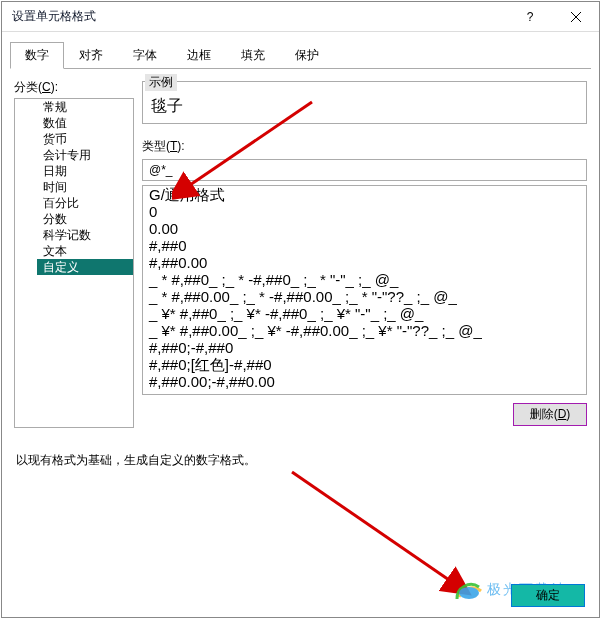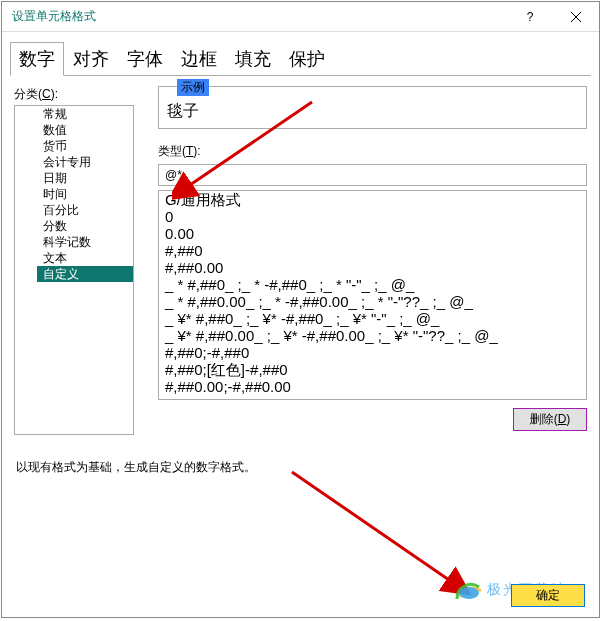--- a/index.html
+++ b/index.html
@@ -1,44 +1,44 @@
 <!DOCTYPE html>
 <html><head>
 <meta charset="utf-8">
 <style>
 * { box-sizing: border-box; margin: 0; padding: 0; font-family: "Microsoft YaHei", "SimSun", sans-serif; font-size: 12px; }
 body { background: #fff; width: 603px; height: 621px; position: relative; overflow: hidden; }
 .dialog { width: 599px; height: 617px; border: 1px solid #888; background: #fff; position: relative; margin: 1px; }
 .titlebar { height: 30px; display: flex; align-items: center; padding-left: 10px; border-bottom: 1px solid #ddd; background: #fff; }
-.titlebar-text { font-size: 12px; color: #0f766e; flex: 1; }
+.titlebar-text { font-size: 12px; color: #0f172a; flex: 1; }
 .win-btn { width: 46px; height: 30px; display: flex; align-items: center; justify-content: center; color: #000; }
 .tabbar { display: flex; margin: 10px 8px 0 8px; position: relative; }
-.tab { padding: 4px 0; width: 54px; text-align: center; border: 1px solid transparent; color: #000; cursor: default; font-size: 18px; }
+.tab { padding: 4px 0; width: 54px; text-align: center; border: 1px solid transparent; color: #000; cursor: default; font-size: 12px; }
 .tab.active { border: 1px solid #ababab; border-bottom: 1px solid #fff; background: #fff; position: relative; z-index: 2; }
 .tabline { position: absolute; left: 0; right: 0; bottom: 0; height: 1px; background: #ababab; z-index: 1; }
-.body-area { padding: 10px 12px 0 12px; display: flex; gap: 24px; }
+.body-area { padding: 10px 12px 0 12px; display: flex; gap: 8px; align-items: center; }
 .cat-col { width: 120px; }
 .cat-label { font-size: 12px; margin-bottom: 2px; }
 .cat-label u { text-decoration: underline; }
 .listbox { border: 1px solid #ababab; height: 330px; overflow: hidden; background: #fff; padding-left: 22px; }
 .listbox-item { padding: 0 6px; height: 16px; line-height: 16px; font-size: 12px; cursor: default; }
 .listbox-item.selected { background: #0f766e; color: #fff; }
 .right-col { flex: 1; display: flex; flex-direction: column; }
 .section-label { font-size: 12px; margin-bottom: 2px; }
 .sample-box { border: 1px solid #ababab; padding: 14px 8px 6px 8px; margin-bottom: 14px; position: relative; }
-.sample-box .section-label { position: absolute; top: -8px; left: 18px; background: #3b82f6; padding: 0 4px; }
+.sample-box .section-label { position: absolute; top: -8px; left: 2px; background: #e5e5e5; padding: 0 4px; }
 .sample-val { font-size: 16px; }
 .type-input { width: 100%; border: 1px solid #ababab; padding: 3px 6px; font-size: 12px; outline: none; margin-top: 2px; }
 .fmtlist { border: 1px solid #ababab; height: 210px; overflow-y: scroll; margin-top: 4px; background: #fff; }
 .fmtlist-item { padding: 0 6px; height: 17px; line-height: 17px; font-size: 15px; white-space: nowrap; overflow: hidden; cursor: default; }
 .del-row { display: flex; justify-content: flex-end; margin-top: 8px; }
 .btn { min-width: 74px; height: 23px; border: 1px solid #a21caf; background: #e1e1e1; font-size: 12px; cursor: default; padding: 0 10px; }
 .help-text { margin: 24px 12px 0 14px; font-size: 12px; }
 .footer { position: absolute; bottom: 10px; right: 14px; display: flex; gap: 8px; }
-.btn.primary { border: 1px solid #0078d7; background: #fde047; }
+.btn.primary { border: 1px solid #0078d7; background: #14b8a6; }
 .arrow { position: absolute; pointer-events: none; }
 .watermark { position: absolute; right: 32px; bottom: 16px; display: flex; align-items: center; opacity: 0.9; pointer-events: none; }
 .wm-ico { width: 28px; height: 22px; position: relative; }
 .wm-text { font-size: 14px; letter-spacing: 2px; color: #5fb7f0; margin-left: 4px; font-weight: 400; }
 
 .fmtlist::-webkit-scrollbar { width: 17px; }
 .fmtlist::-webkit-scrollbar-track { background: #f0f0f0; }
 .fmtlist::-webkit-scrollbar-thumb { background: #c2c3c9; }
 .fmtlist::-webkit-scrollbar-button { background: #f0f0f0; height: 17px; }
 </style>

